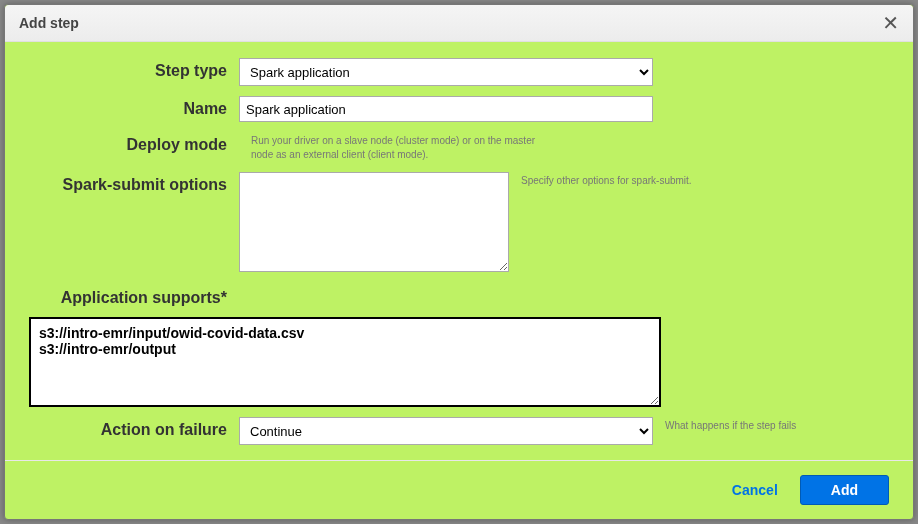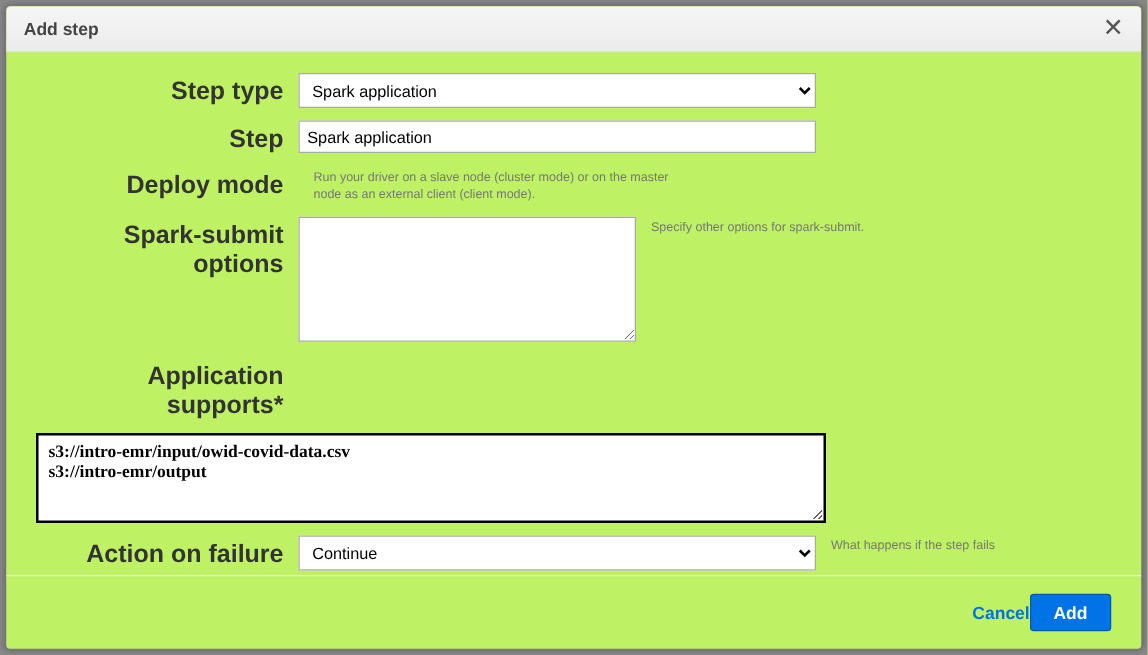--- a/index.html
+++ b/index.html
@@ -46,21 +46,21 @@
     display: flex;
     align-items: flex-start;
     margin-bottom: 10px;
   }
   .form-label {
     width: 210px;
     text-align: right;
     padding-right: 12px;
     padding-top: 4px;
     font-weight: bold;
-    font-size: 20px;
+    font-size: 16px;
     color: #333;
   }
   .form-control-col { flex: 1; display: flex; align-items: flex-start; }
   .control-main {
     width: 414px;
     flex-shrink: 0;
   }
   .help-col {
     margin-left: 12px;
     font-size: 10px;
@@ -84,22 +84,22 @@
     resize: both;
     font-size: 13px;
     border: 1px solid #aaa;
     padding: 4px 6px;
     font-family: inherit;
   }
   .ta-small { height: 100px; width: 270px; }
   .ta-args {
     border: 2px solid #000;
     width: 632px;
-    height: 72px;
-    font-family: Liberation Serif, serif;
+    height: 90px;
+    font-family: Liberation Sans, sans-serif;
     font-size: 14px;
     font-weight: bold;
     padding: 6px 8px;
   }
   .app-loc-row { display: flex; align-items: center; }
   .app-loc-input {
     width: 320px;
     font-family: "Courier New", monospace;
     font-size: 12.5px;
     font-weight: bold;
@@ -111,37 +111,38 @@
     background: #333;
     clip-path: polygon(0 15%, 35% 15%, 45% 0, 100% 0, 100% 100%, 0 100%);
     cursor: pointer;
   }
   .dialog-footer {
     border-top: 1px solid #e8e8e8;
     padding: 14px 24px;
     display: flex;
     justify-content: flex-end;
     align-items: center;
+    gap: 22px;
   }
   .btn-cancel {
     color: #0073e6;
     font-weight: bold;
     font-size: 14px;
     background: none;
     border: none;
     cursor: pointer;
   }
   .btn-add {
     background: #0073e6;
     color: #fff;
     font-weight: bold;
     font-size: 14px;
     border: 1px solid #005bb5;
     border-radius: 3px;
-    padding: 6px 18px;
+    padding: 6px 30px;
     cursor: pointer;
   }
 </style>
 </head>
 <body>
 
 <div class="dialog">
   <div class="dialog-header">
     <span class="dialog-title">Add step</span>
     <button class="close-btn">✕</button>
@@ -154,21 +155,21 @@
       <div class="form-control-col">
         <div class="control-main">
           <select>
             <option>Spark application</option>
           </select>
         </div>
       </div>
     </div>
 
     <div class="form-row">
-      <div class="form-label">Step</div>
+      <div class="form-label">Name</div>
       <div class="form-control-col">
         <div class="control-main">
           <input type="text" value="Spark application" style="">
         </div>
       </div>
     </div>
 
     <div class="form-row">
       <div class="form-label">Deploy mode</div>
       <div class="form-control-col">

